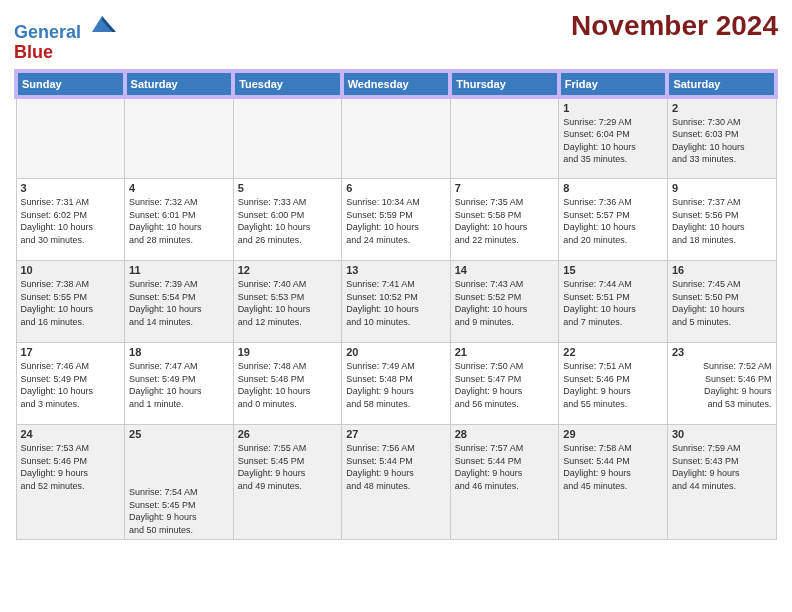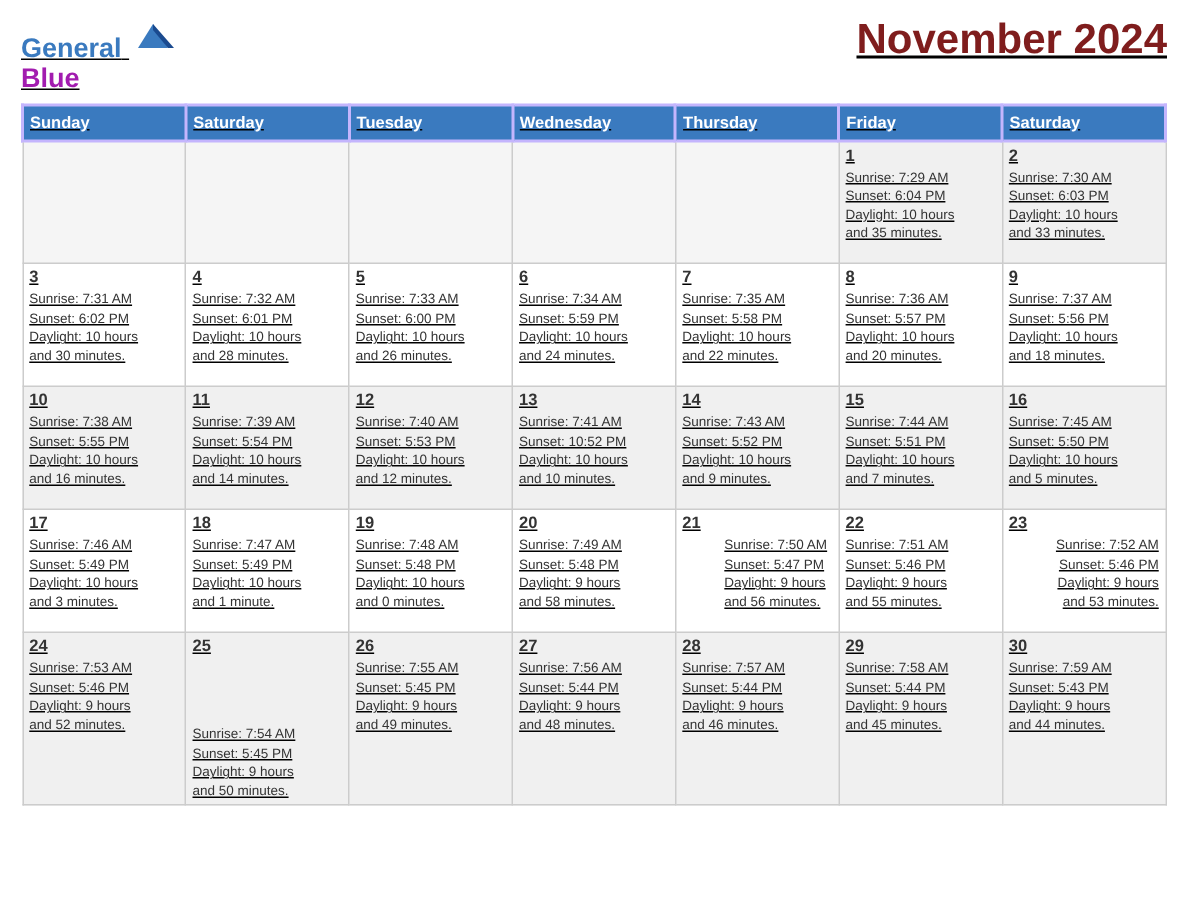--- a/index.html
+++ b/index.html
@@ -6,21 +6,20 @@
     body {
       font-family: Arial, sans-serif;
       background: #fff;
       width: 792px;
       height: 612px;
       overflow: hidden;
     }
     .page {
       width: 792px;
       padding: 10px 14px;
-      text-decoration: underline;
     }
     .header {
       display: flex;
       align-items: flex-start;
       justify-content: space-between;
       margin-bottom: 6px;
     }
     .logo {
       display: flex;
       align-items: center;
@@ -58,21 +57,21 @@
       border-collapse: collapse;
       table-layout: fixed;
     }
     th {
       background-color: #3a7abf;
       color: #fff;
       font-size: 11px;
       font-weight: bold;
       padding: 5px 4px;
       text-align: left;
-      border: 2px solid #c4b5fd;
+      border: 4px solid #c4b5fd;
     }
     td {
       border: 1px solid #ccc;
       vertical-align: top;
       padding: 3px 4px;
       font-size: 9.5px;
       color: #333;
       height: 82px;
       background: #fff;
     }
@@ -103,21 +102,21 @@
       <div>
         <div style="display:flex;align-items:center;">
           <div class="logo-text">
             <span>General</span>
             <svg class="logo-icon" viewBox="0 0 28 28" xmlns="http://www.w3.org/2000/svg">
               <polygon points="4,22 14,6 24,22" fill="#3a7abf"></polygon>
               <polygon points="14,6 28,22 24,22 14,10" fill="#1a4a8f"></polygon>
             </svg>
           </div>
         </div>
-        <div class="logo-text" style="color:#a21caf;">Blue</div>
+        <div class="logo-text" style="color:#b91c1c;">Blue</div>
       </div>
     </div>
     <div class="title-block">
       <div class="month-title">November 2024</div>
     </div>
   </div>
 
   <table>
     <thead>
       <tr>
@@ -169,21 +168,21 @@
           </td>
           <td>
             <div class="day-number">5</div>
             <div class="day-info" style="white-space: pre-line;">Sunrise: 7:33 AM
 Sunset: 6:00 PM
 Daylight: 10 hours
 and 26 minutes.</div>
           </td>
           <td>
             <div class="day-number">6</div>
-            <div class="day-info" style="white-space: pre-line;">Sunrise: 7:34 AM
+            <div class="day-info" style="white-space: pre-line;">Sunrise: 10:34 AM
 Sunset: 5:59 PM
 Daylight: 10 hours
 and 24 minutes.</div>
           </td>
           <td>
             <div class="day-number">7</div>
             <div class="day-info" style="white-space: pre-line;">Sunrise: 7:35 AM
 Sunset: 5:58 PM
 Daylight: 10 hours
 and 22 minutes.</div>
@@ -278,21 +277,21 @@
           </td>
           <td>
             <div class="day-number">20</div>
             <div class="day-info" style="white-space: pre-line;">Sunrise: 7:49 AM
 Sunset: 5:48 PM
 Daylight: 9 hours
 and 58 minutes.</div>
           </td>
           <td>
             <div class="day-number">21</div>
-            <div class="day-info" style="white-space: pre-line; margin-left: 28px;">Sunrise: 7:50 AM
+            <div class="day-info" style="white-space: pre-line;">Sunrise: 7:50 AM
 Sunset: 5:47 PM
 Daylight: 9 hours
 and 56 minutes.</div>
           </td>
           <td>
             <div class="day-number">22</div>
             <div class="day-info" style="white-space: pre-line;">Sunrise: 7:51 AM
 Sunset: 5:46 PM
 Daylight: 9 hours
 and 55 minutes.</div>

